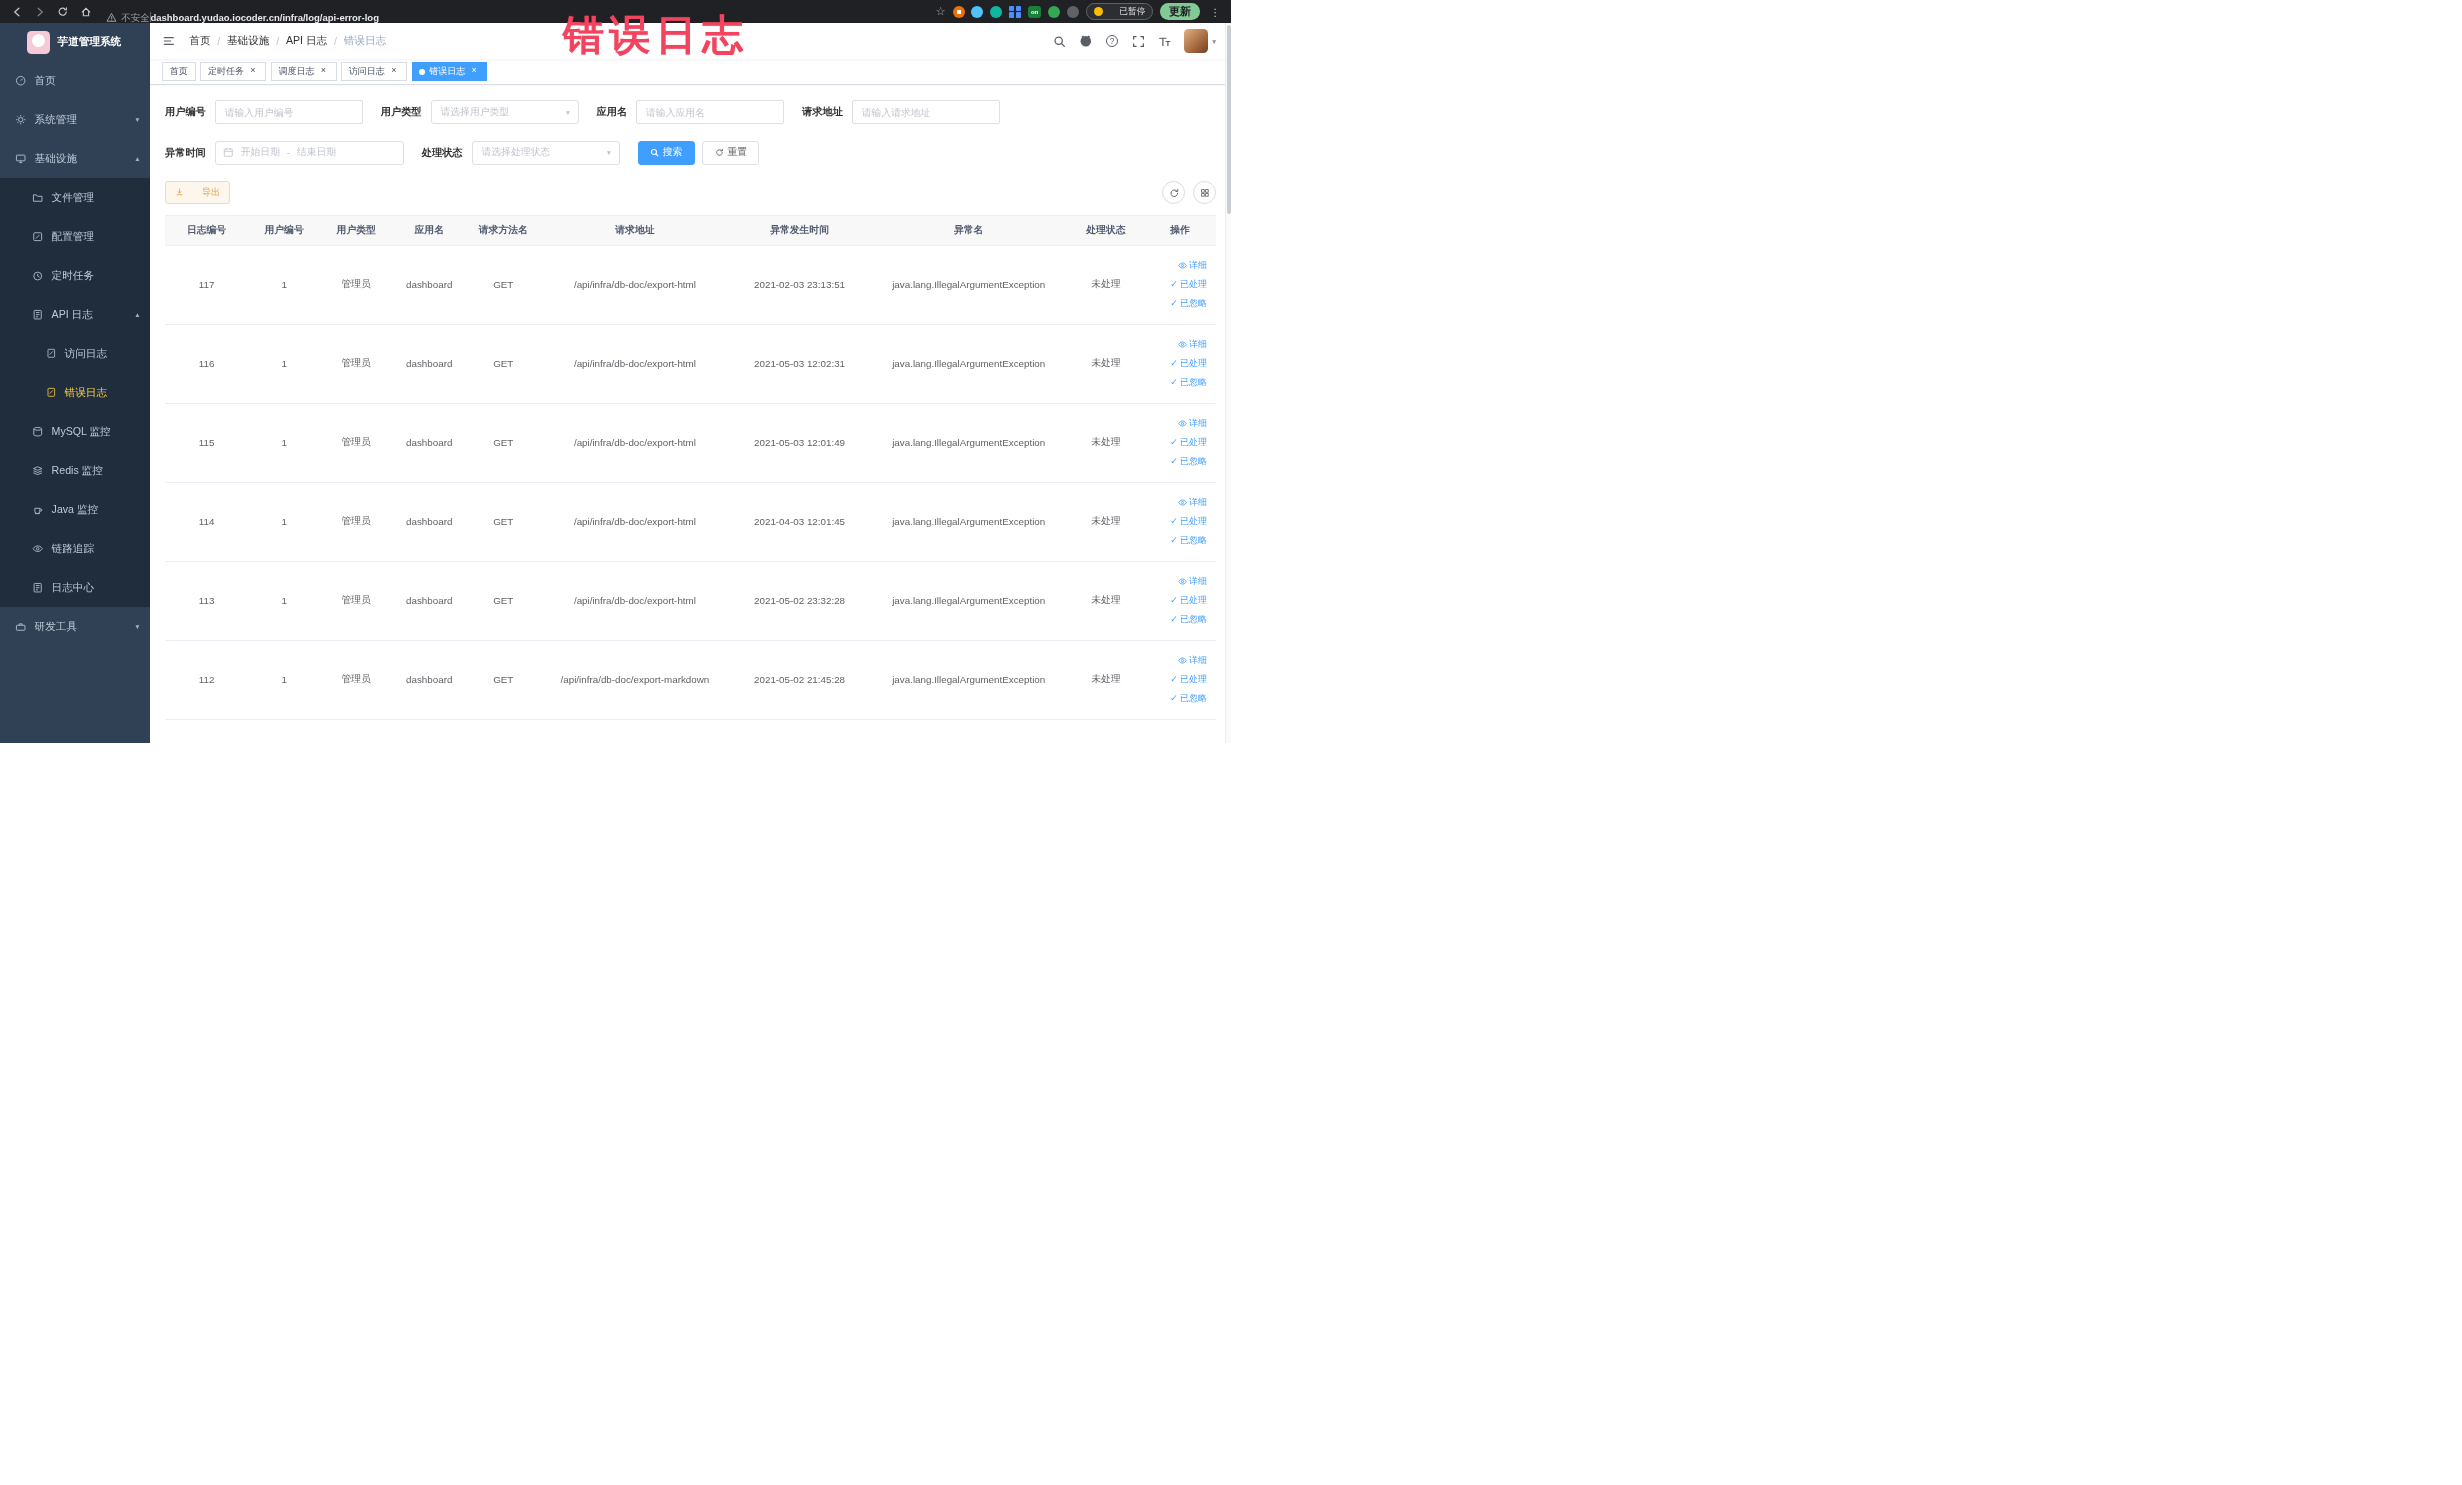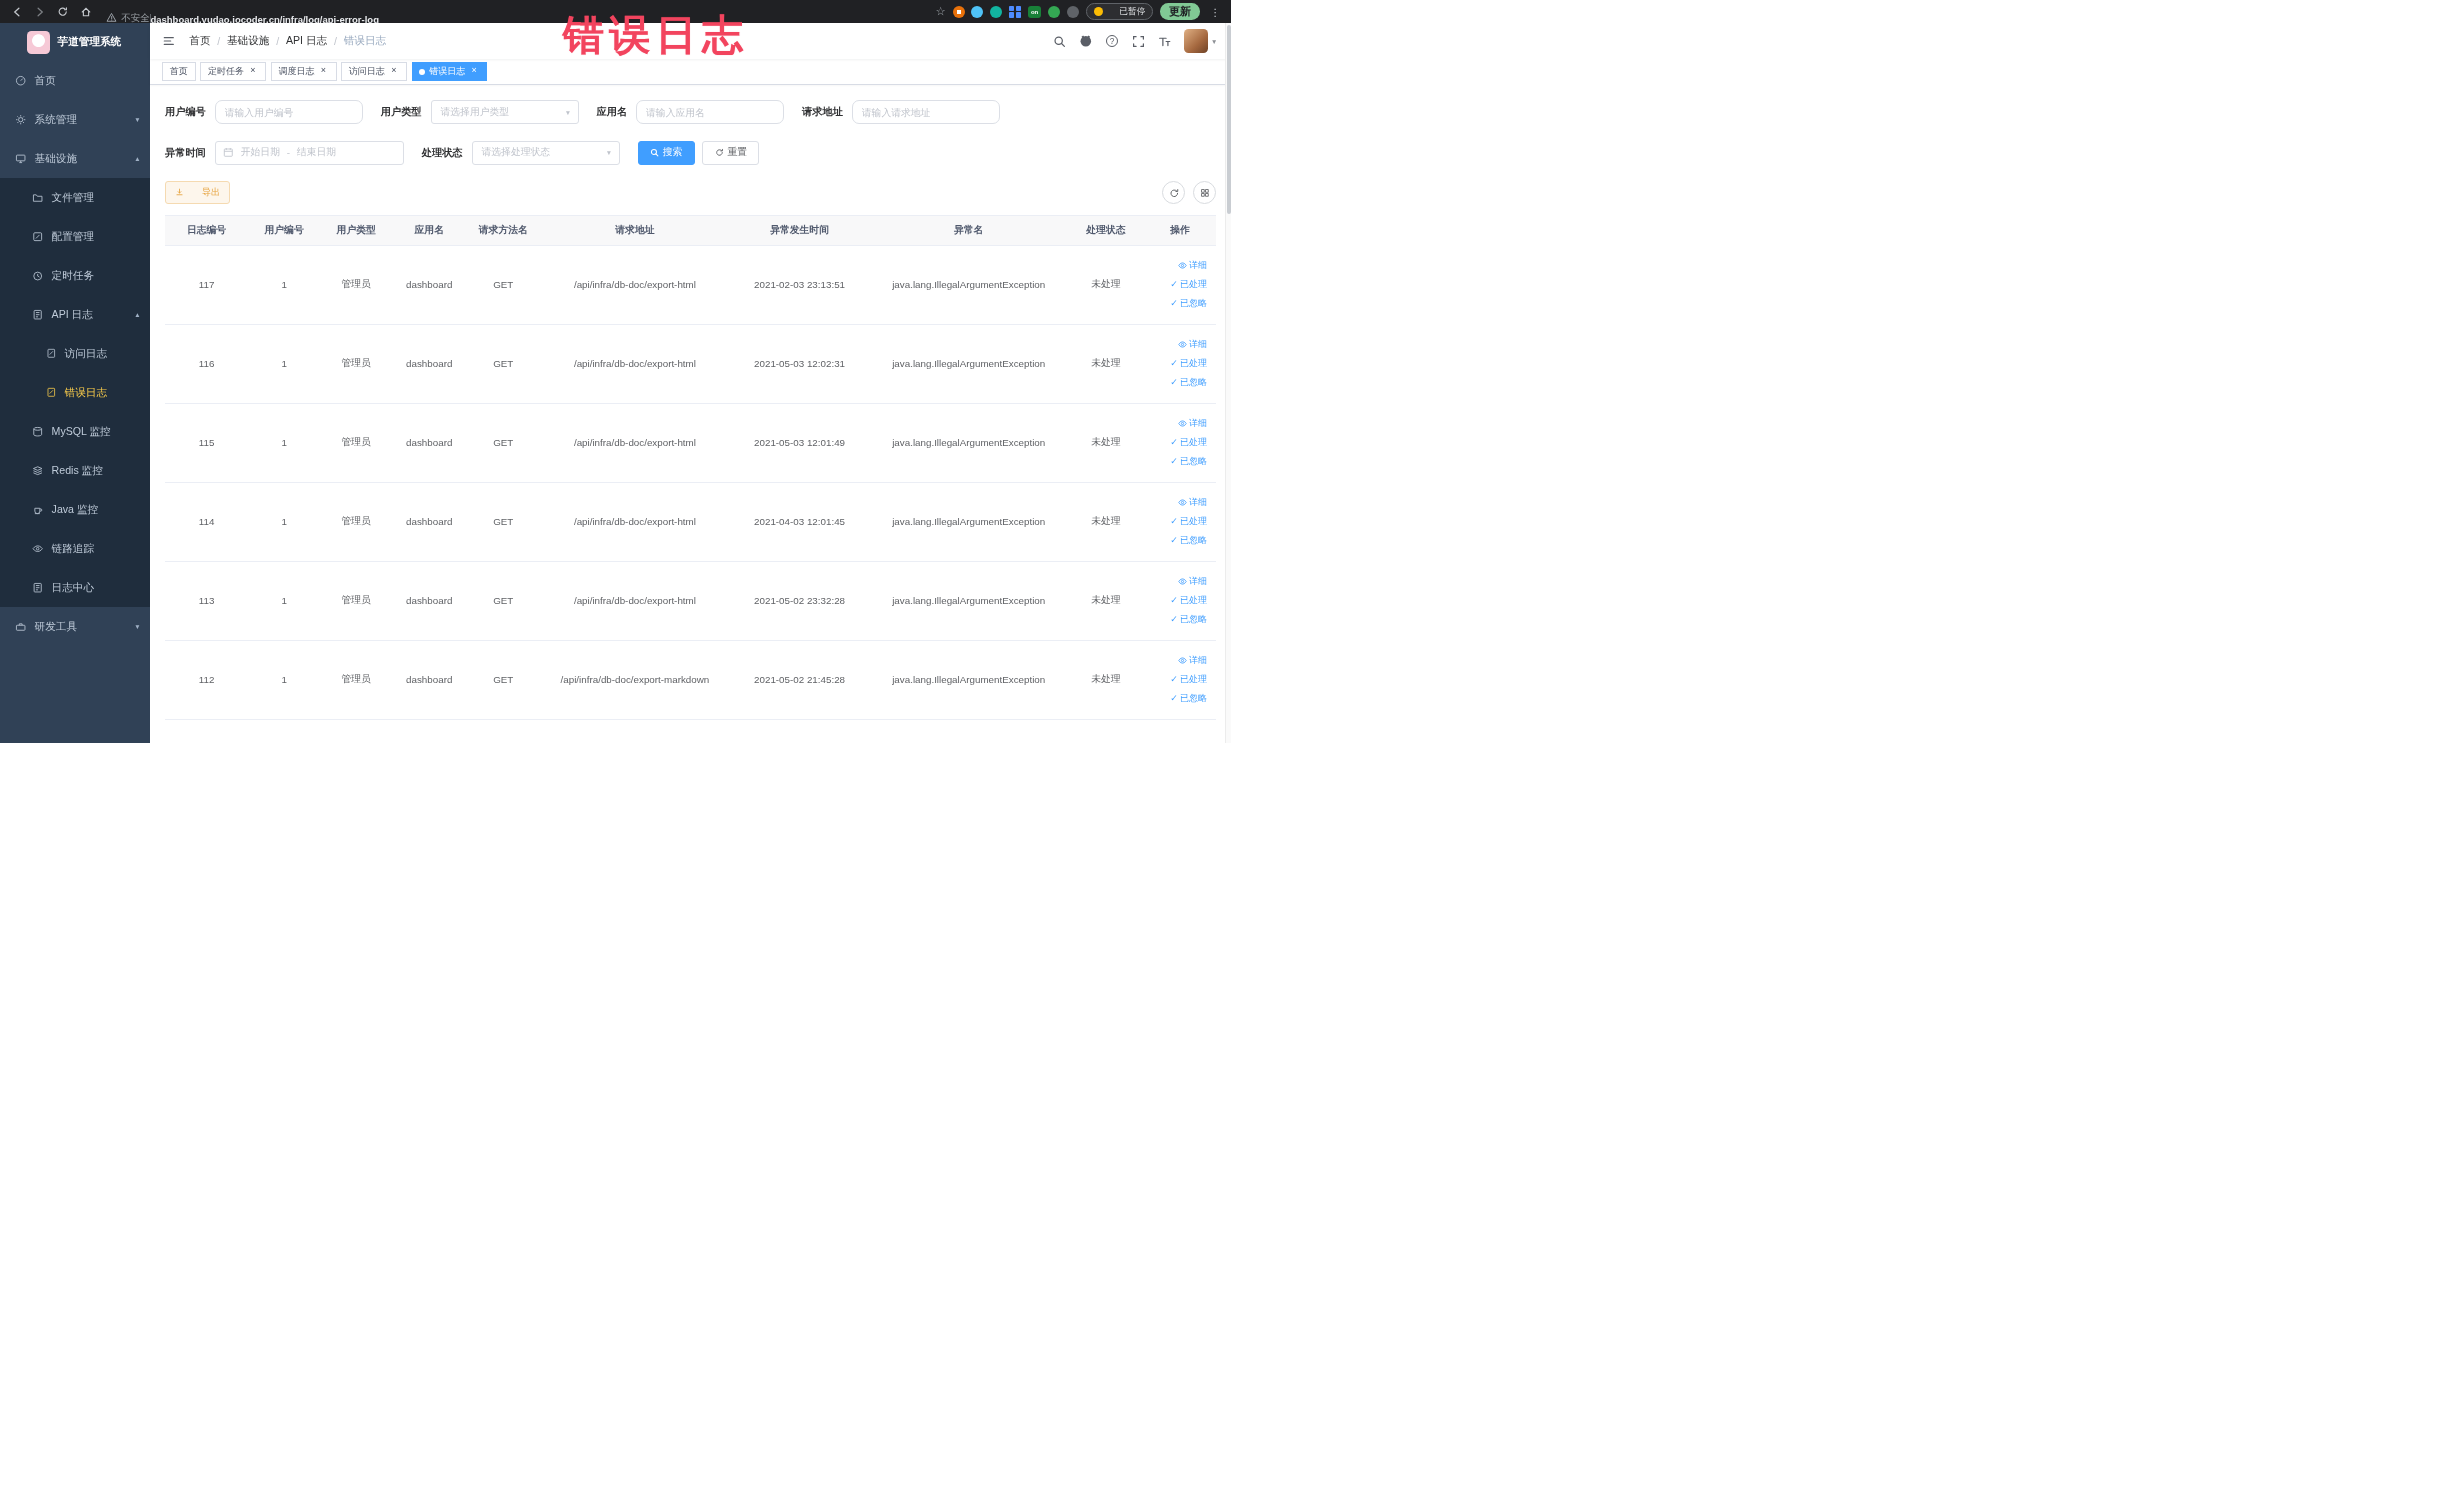--- a/index.html
+++ b/index.html
@@ -4,21 +4,21 @@
 <style>
   * { box-sizing: border-box; margin: 0; padding: 0; }
   html,body { width: 1231px; height: 743px; overflow: hidden; }
   body { font-family: "Liberation Sans","DejaVu Sans",sans-serif; background:#fff; position:relative; }
   svg { display:block; }
 
   
   .browser-bar { height:23px; background:#202124; display:flex; align-items:center; padding:0 7.6px; gap:3px; }
   .nav-btn { width:19.7px; height:19.7px; border-radius:50%; display:flex; align-items:center; justify-content:center; color:#c3c7cc; cursor:pointer; }
   .nav-btn.dim { color:#7d8085; }
-  .omnibox { flex:1; display:flex; align-items:flex-end; padding:0 7.6px; min-width:0;margin-top:13px; }
+  .omnibox { flex:1; display:flex; align-items:flex-start; padding:0 7.6px; min-width:0;margin-top:13px; }
   .security { display:flex; align-items:center; gap:3.8px; color:#9aa0a6; font-size:9.5px; white-space:nowrap; }
   .vdiv { width:0.8px; height:10.6px; background:#5f6368; }
   .url-text { color:#e8eaed; font-size:9.5px; font-weight:600; white-space:nowrap; overflow:hidden; text-overflow:ellipsis; }
   .browser-right { display:flex; align-items:center; gap:6.8px; margin-left:auto; }
   .star { color:#9aa0a6; font-size:11.4px; line-height:1; cursor:pointer; }
   .ext { width:12px; height:12px; border-radius:50%; flex-shrink:0; cursor:pointer; }
   .ext-grid { border-radius:2.3px; display:grid; grid-template-columns:5.3px 5.3px; grid-gap:1.5px; background:transparent; }
   .ext-grid i { width:5.3px; height:5.3px; background:#4e8cff; border-radius:0.8px; }
   .ext-on { width:13.6px; height:12px; border-radius:3px; background:#188038; color:#fff; font-size:6px; font-weight:700; display:flex; align-items:center; justify-content:center; }
   .paused-badge { display:flex; align-items:center; gap:16px; height:16.7px; padding:0 6.8px; border:0.8px solid #5f6368; border-radius:8.3px; background:#2d2e31; color:#e8eaed; font-size:8.7px; cursor:pointer; }
@@ -60,21 +60,21 @@
   .tag { height:19.7px; display:flex; align-items:center; gap:3.8px; padding:0 6.8px; border:0.8px solid #d8dce5; background:#fff; color:#495060; font-size:9px; cursor:pointer; }
   .tag .tclose { font-size:9px; width:10.6px; height:10.6px; line-height:9px; text-align:center; border-radius:50%; }
   .tag.active { background:#409eff; border-color:#409eff; color:#fff; }
   .tag .dot { width:6px; height:6px; border-radius:50%; background:#fff; }
 
   
   .content { padding:15px 15px 0; }
   .filter-row { display:flex; align-items:center; margin-bottom:16.7px; }
   .f-item { display:flex; align-items:center; margin-right:18px; }
   .f-label { font-size:10.2px; font-weight:700; color:#303133; margin-right:9px; white-space:nowrap; }
-  .f-input { width:148px; height:24px; border:0.8px solid #dcdfe6; border-radius:7px; padding:0 9px; font-size:9.8px; color:#606266; outline:none; background:#fff; font-family:inherit; }
+  .f-input { width:148px; height:24px; border:0.8px solid #dcdfe6; border-radius:2px; padding:0 9px; font-size:9.8px; color:#606266; outline:none; background:#fff; font-family:inherit; }
   .f-input::placeholder { color:#c0c4cc; }
   .f-select { width:148px; height:24px; border:0.8px solid #dcdfe6; border-radius:3px; padding:0 7.6px 0 9px; display:flex; align-items:center; justify-content:space-between; color:#c0c4cc; font-size:9.8px; background:#fff; cursor:pointer; }
   .f-select .caret { color:#c0c4cc; font-size:7.6px; }
   .f-date { width:189px; height:24px; border:0.8px solid #dcdfe6; border-radius:3px; padding:0 7.6px; display:flex; align-items:center; gap:6.8px; color:#c0c4cc; font-size:9.8px; background:#fff; cursor:pointer; }
   .btn { height:24px; border-radius:3px; display:inline-flex; align-items:center; gap:3.8px; padding:0 11.4px; font-size:9.8px; cursor:pointer; border:0.8px solid #dcdfe6; background:#fff; color:#606266; font-family:inherit; }
   .btn-primary { background:#409eff; border-color:#409eff; color:#fff; }
   .btn + .btn { margin-left:7.6px; }
 
   .toolbar-row { display:flex; align-items:center; margin-bottom:10.6px; }
   .btn-export { height:23px; padding:0 9px; font-size:9px; color:#e6a23c; background:#fdf6ec; border:0.8px solid #f5dab1; border-radius:3px; display:inline-flex; align-items:center; gap:18px; cursor:pointer; font-family:inherit; }

